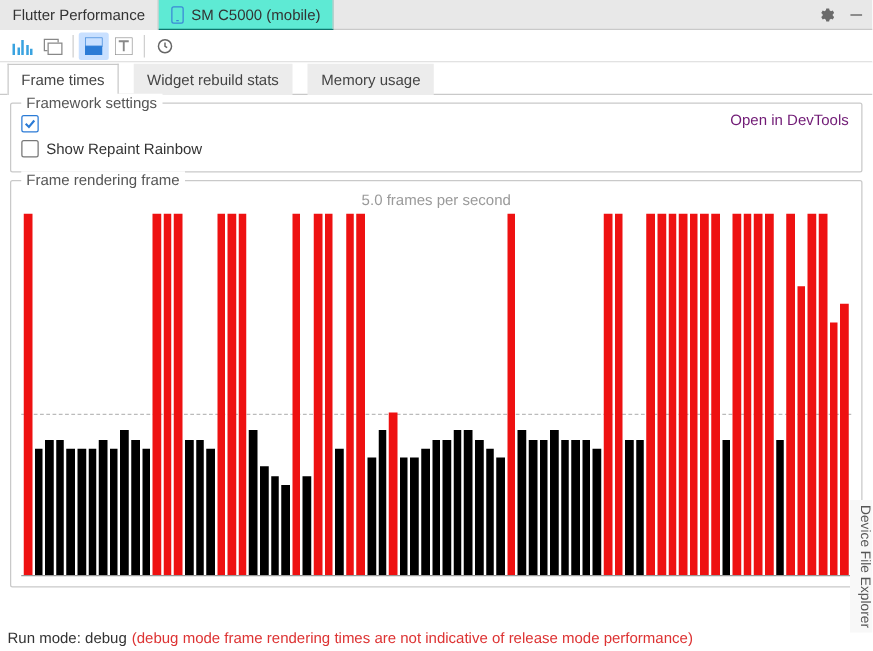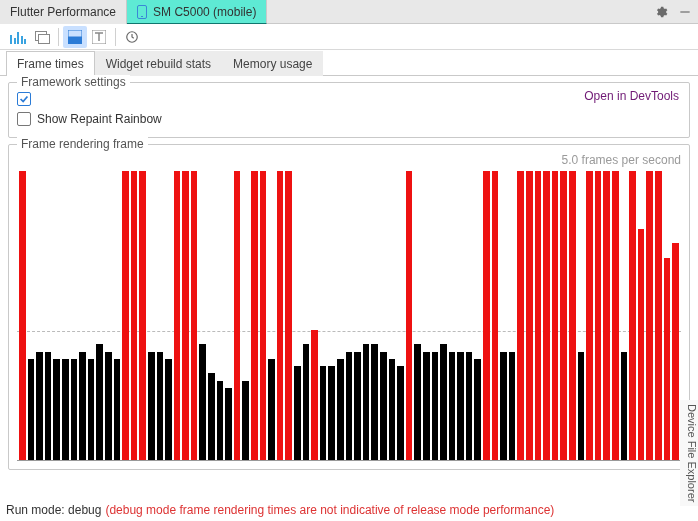--- a/index.html
+++ b/index.html
@@ -47,21 +47,21 @@
     height: 26px;
     display: flex; align-items: flex-end;
     border-bottom: 1px solid #c9c9c9;
     padding-left: 6px; gap: 0;
     background: #fff;
   }
   .main-tab {
     padding: 4px 10px; height: 25px; line-height: 17px;
     border: 1px solid transparent; border-bottom: none;
     color: #444; background: #ececec;
-    margin-right: 0; position: relative; top:1px;
+    margin-right: 12px; position: relative; top:1px;
   }
   .main-tab.active {
     background: #fff; border-color: #c9c9c9;
   }
 
   .content { padding: 6px 8px 0 8px; }
 
   
   .fs {
     border: 1px solid #c9c9c9; border-radius: 2px;
@@ -81,21 +81,21 @@
   .cbox svg { width:12px;height:12px;stroke:#2b7bd6;stroke-width:2;fill:none;display:none }
   .cbox.checked { border-color:#2b7bd6 }
   .cbox.checked svg { display:block }
   .fs .right-link {
     position:absolute; right:10px; top:6px; color:#701a75;
   }
 
   
   .chart-box { height: 326px; padding-top:8px; }
   .chart-caption {
-    text-align:right; color:#9a9a9a; margin: 0 0 4px 0; height:14px;
+    text-align:center; color:#9a9a9a; margin: 0 0 4px 0; height:14px;
   }
   .chart {
     width: 100%; height: 290px; position:relative;
     border-bottom: 1px solid #999;
   }
   .bars {
     position:absolute; left:2px; right:2px; bottom:0; top:0;
     display:flex; align-items:flex-end; gap:2px;
   }
   .bar { flex:1; min-width:5px; background:#000; }

